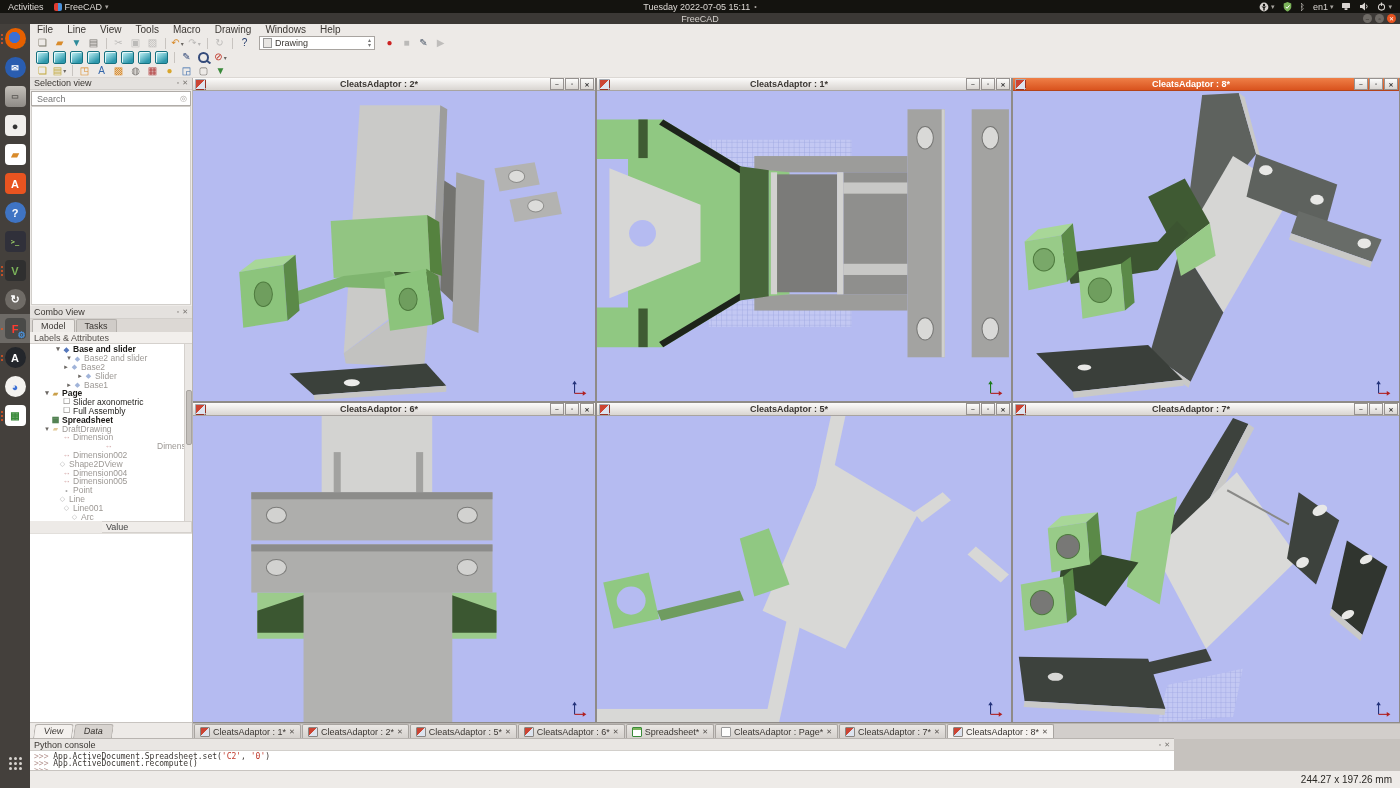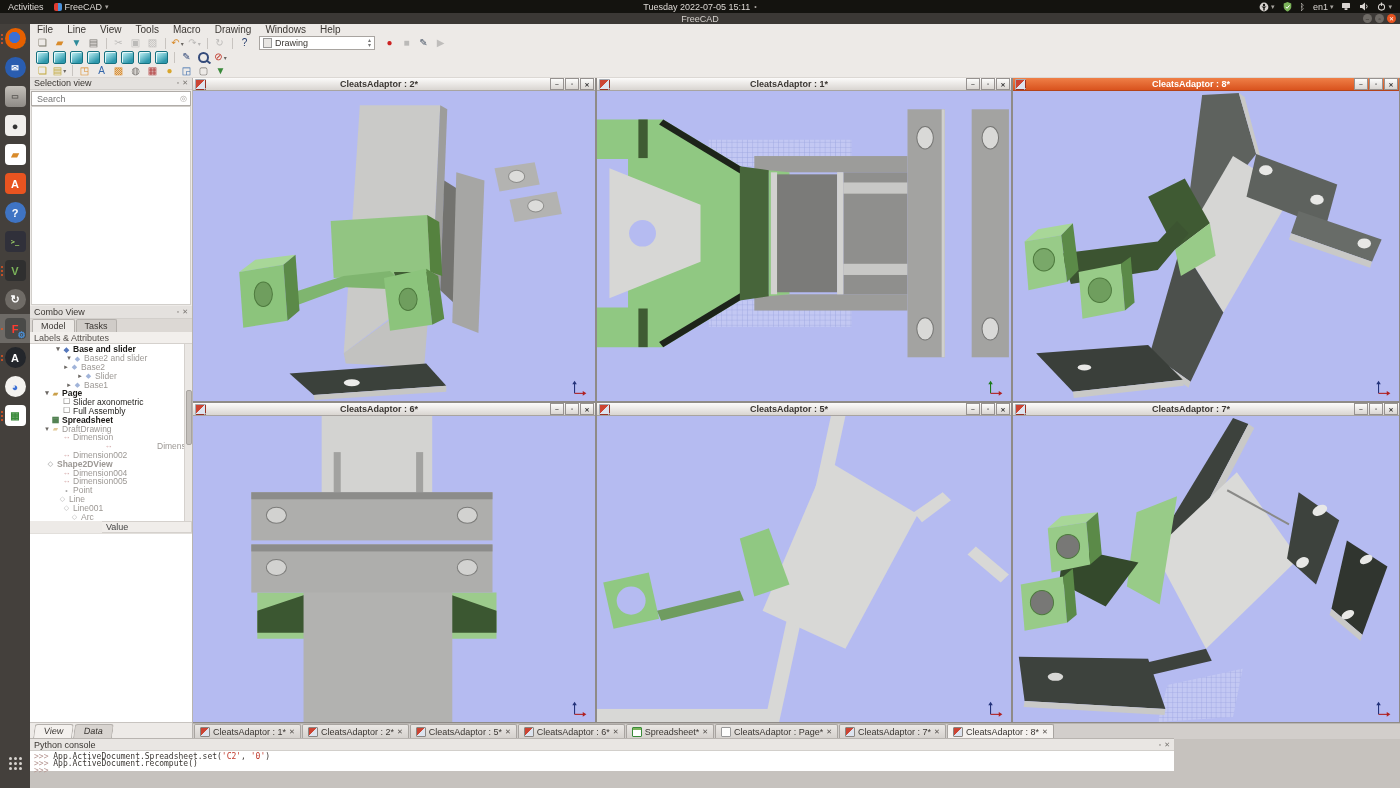--- a/index.html
+++ b/index.html
@@ -598,21 +598,21 @@
             <span class="ticon"></span>
             <span class="t-label">Dimension001</span>
           </div>
 
           <div class="t-row muted icon-dim arrow-none" style="padding-left: 24px;">
             <span class="arrow"></span>
             <span class="ticon"></span>
             <span class="t-label">Dimension002</span>
           </div>
 
-          <div class="t-row muted icon-shape arrow-none" style="padding-left: 8px; font-weight: bold;">
+          <div class="t-row muted icon-shape arrow-none" style="padding-left: 20px;">
             <span class="arrow"></span>
             <span class="ticon"></span>
             <span class="t-label">Shape2DView</span>
           </div>
 
           <div class="t-row muted icon-dim arrow-none" style="padding-left: 24px;">
             <span class="arrow"></span>
             <span class="ticon"></span>
             <span class="t-label">Dimension004</span>
           </div>
@@ -986,14 +986,17 @@
       </div>
       <div>
         <span class="prompt">&gt;&gt;&gt; </span><span>App.ActiveDocument.recompute()</span>
       </div>
       <div>
         <span class="prompt">&gt;&gt;&gt;</span>
       </div>
     </div>
   </div>
 
+  <div class="statusbar">
+    <span>244.27 x 197.26 mm</span>
+  </div>
 
 </div>
 
 </body></html>

